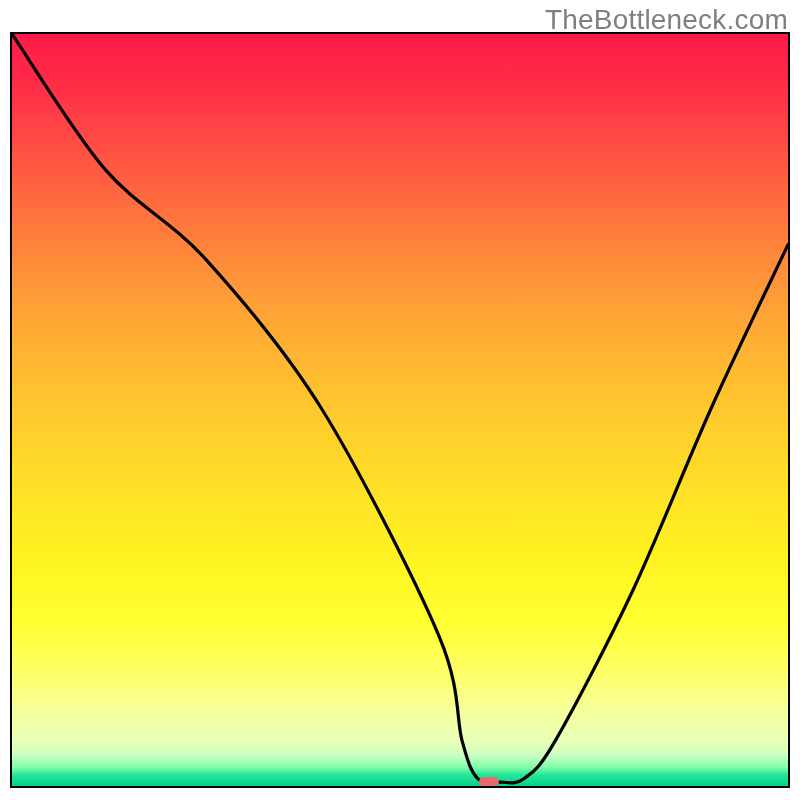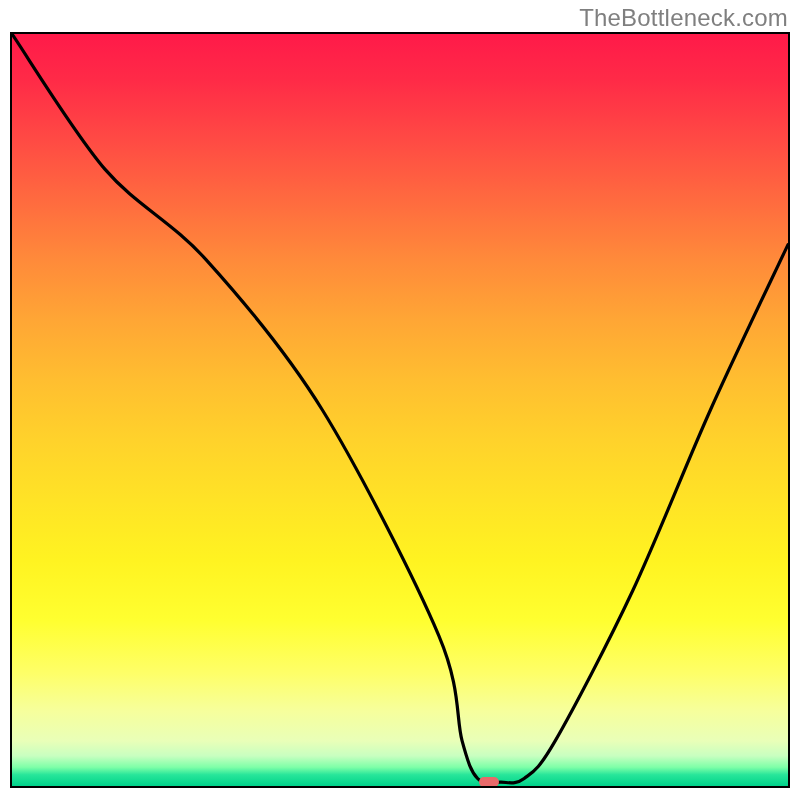--- a/index.html
+++ b/index.html
@@ -65,21 +65,21 @@
     height: 10px;
     border-radius: 5px;
     background: #e86a6a;
     transform: translate(-50%, -50%);
   }
   .watermark-txt {
     position: absolute;
     top: 4px;
     right: 12px;
     font-family: Arial, Helvetica, sans-serif;
-    font-size: 24px;
+    font-size: 28px;
     font-weight: 500;
     color: #7f7f7f;
     letter-spacing: 0.2px;
   }
 </style>
 </head>
 <body>
 
 <div class="chart-frame">
 

